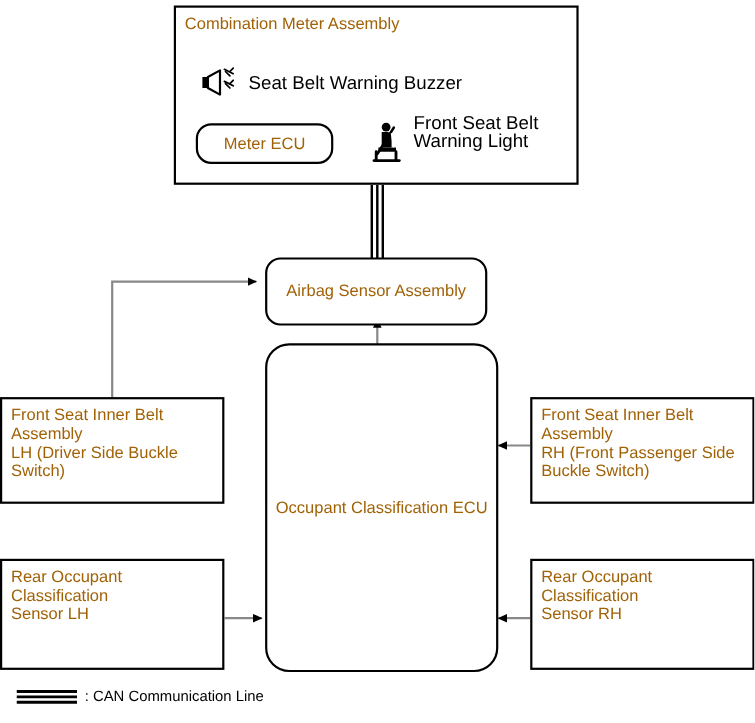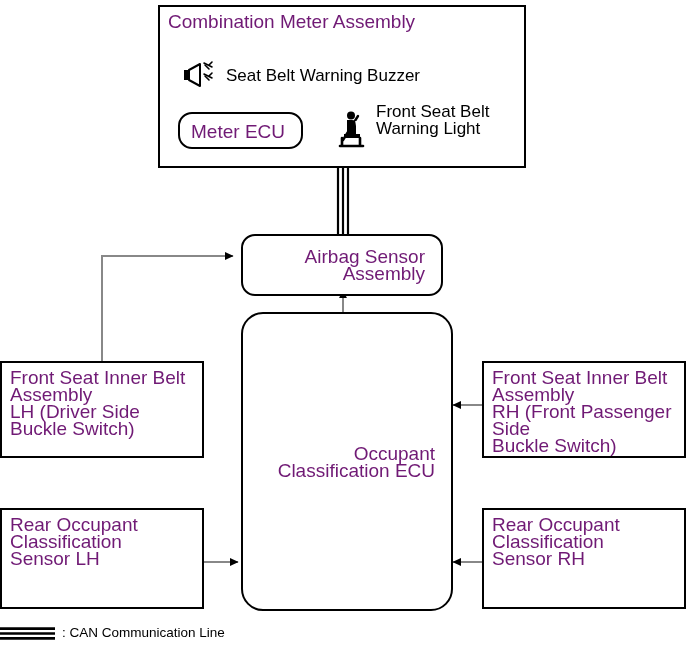--- a/index.html
+++ b/index.html
@@ -34,35 +34,35 @@
   }
   .node.rounded {
     border-radius: 22px;
     padding-left: 12px;
   }
   .node.rounded-sm {
     border-radius: 14px;
   }
   .node-label {
     position: absolute;
-    font-size: 19px;
+    font-size: 15px;
     line-height: 17px;
     white-space: pre-line;
-    color: #701a75;
+    color: #a16207;
   }
   .label-tl {
     left: 8px;
     top: 6px;
   }
   .label-center {
     left: 0;
-    right: 16px;
+    right: 0;
     top: 50%;
     transform: translateY(-50%);
-    text-align: right;
+    text-align: center;
   }
   .free-label {
     position: absolute;
     font-size: 17px;
     line-height: 17px;
     white-space: pre-line;
     color: #000000;
   }
   .icon {
     position: absolute;
@@ -187,21 +187,21 @@
   <div class="node" style="left:0px; top:508px; width:204px; height:101px;">
     <div class="node-label label-tl">Rear Occupant Classification
 Sensor LH</div>
   </div>
 
   <div class="node" style="left:482px; top:508px; width:204px; height:101px;">
     <div class="node-label label-tl">Rear Occupant Classification
 Sensor RH</div>
   </div>
 
-  <div class="legend" style="left:0; top:625px;">
+  <div class="legend" style="left:15px; top:625px;">
     <svg class="legend-swatch" viewBox="0 0 55 13" width="55" height="13" xmlns="http://www.w3.org/2000/svg">
       <line x1="0" y1="1.6" x2="55" y2="1.6" stroke="#000000" stroke-width="2.6"></line>
       <line x1="0" y1="6.5" x2="55" y2="6.5" stroke="#000000" stroke-width="2.6"></line>
       <line x1="0" y1="11.4" x2="55" y2="11.4" stroke="#000000" stroke-width="2.6"></line>
     </svg>
     <span class="legend-text">: CAN Communication Line</span>
   </div>
 
 </div>
 

